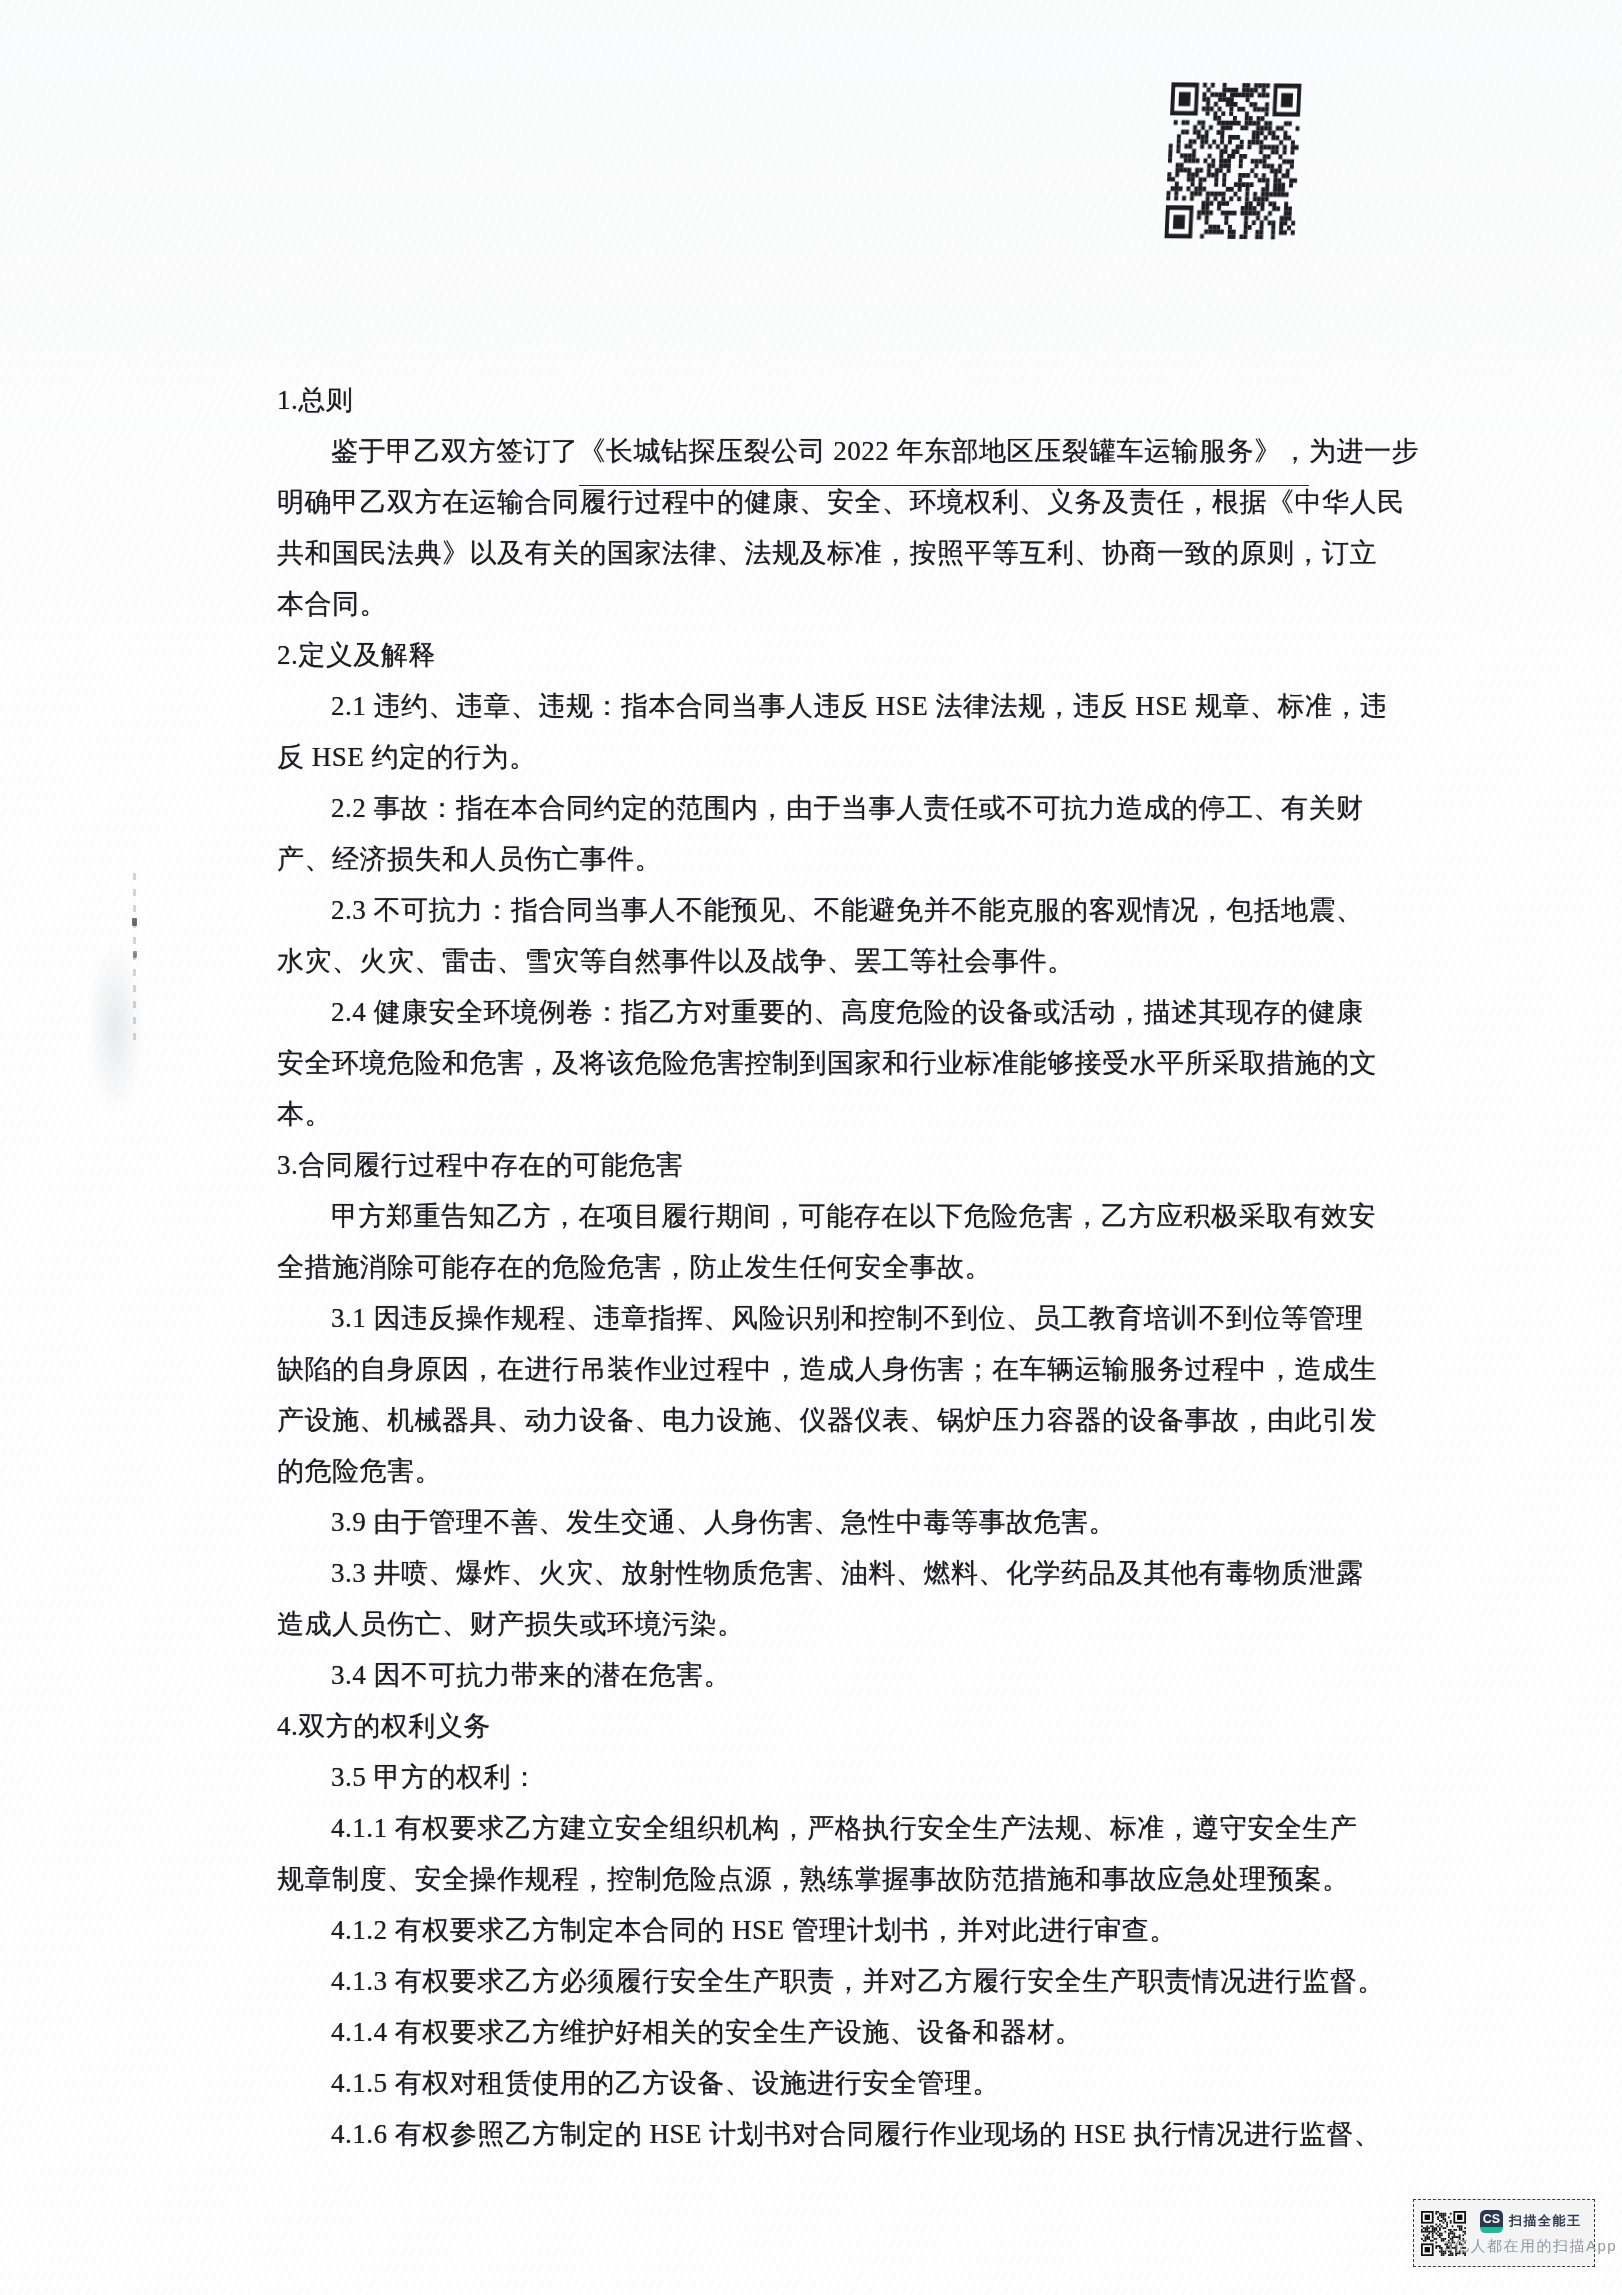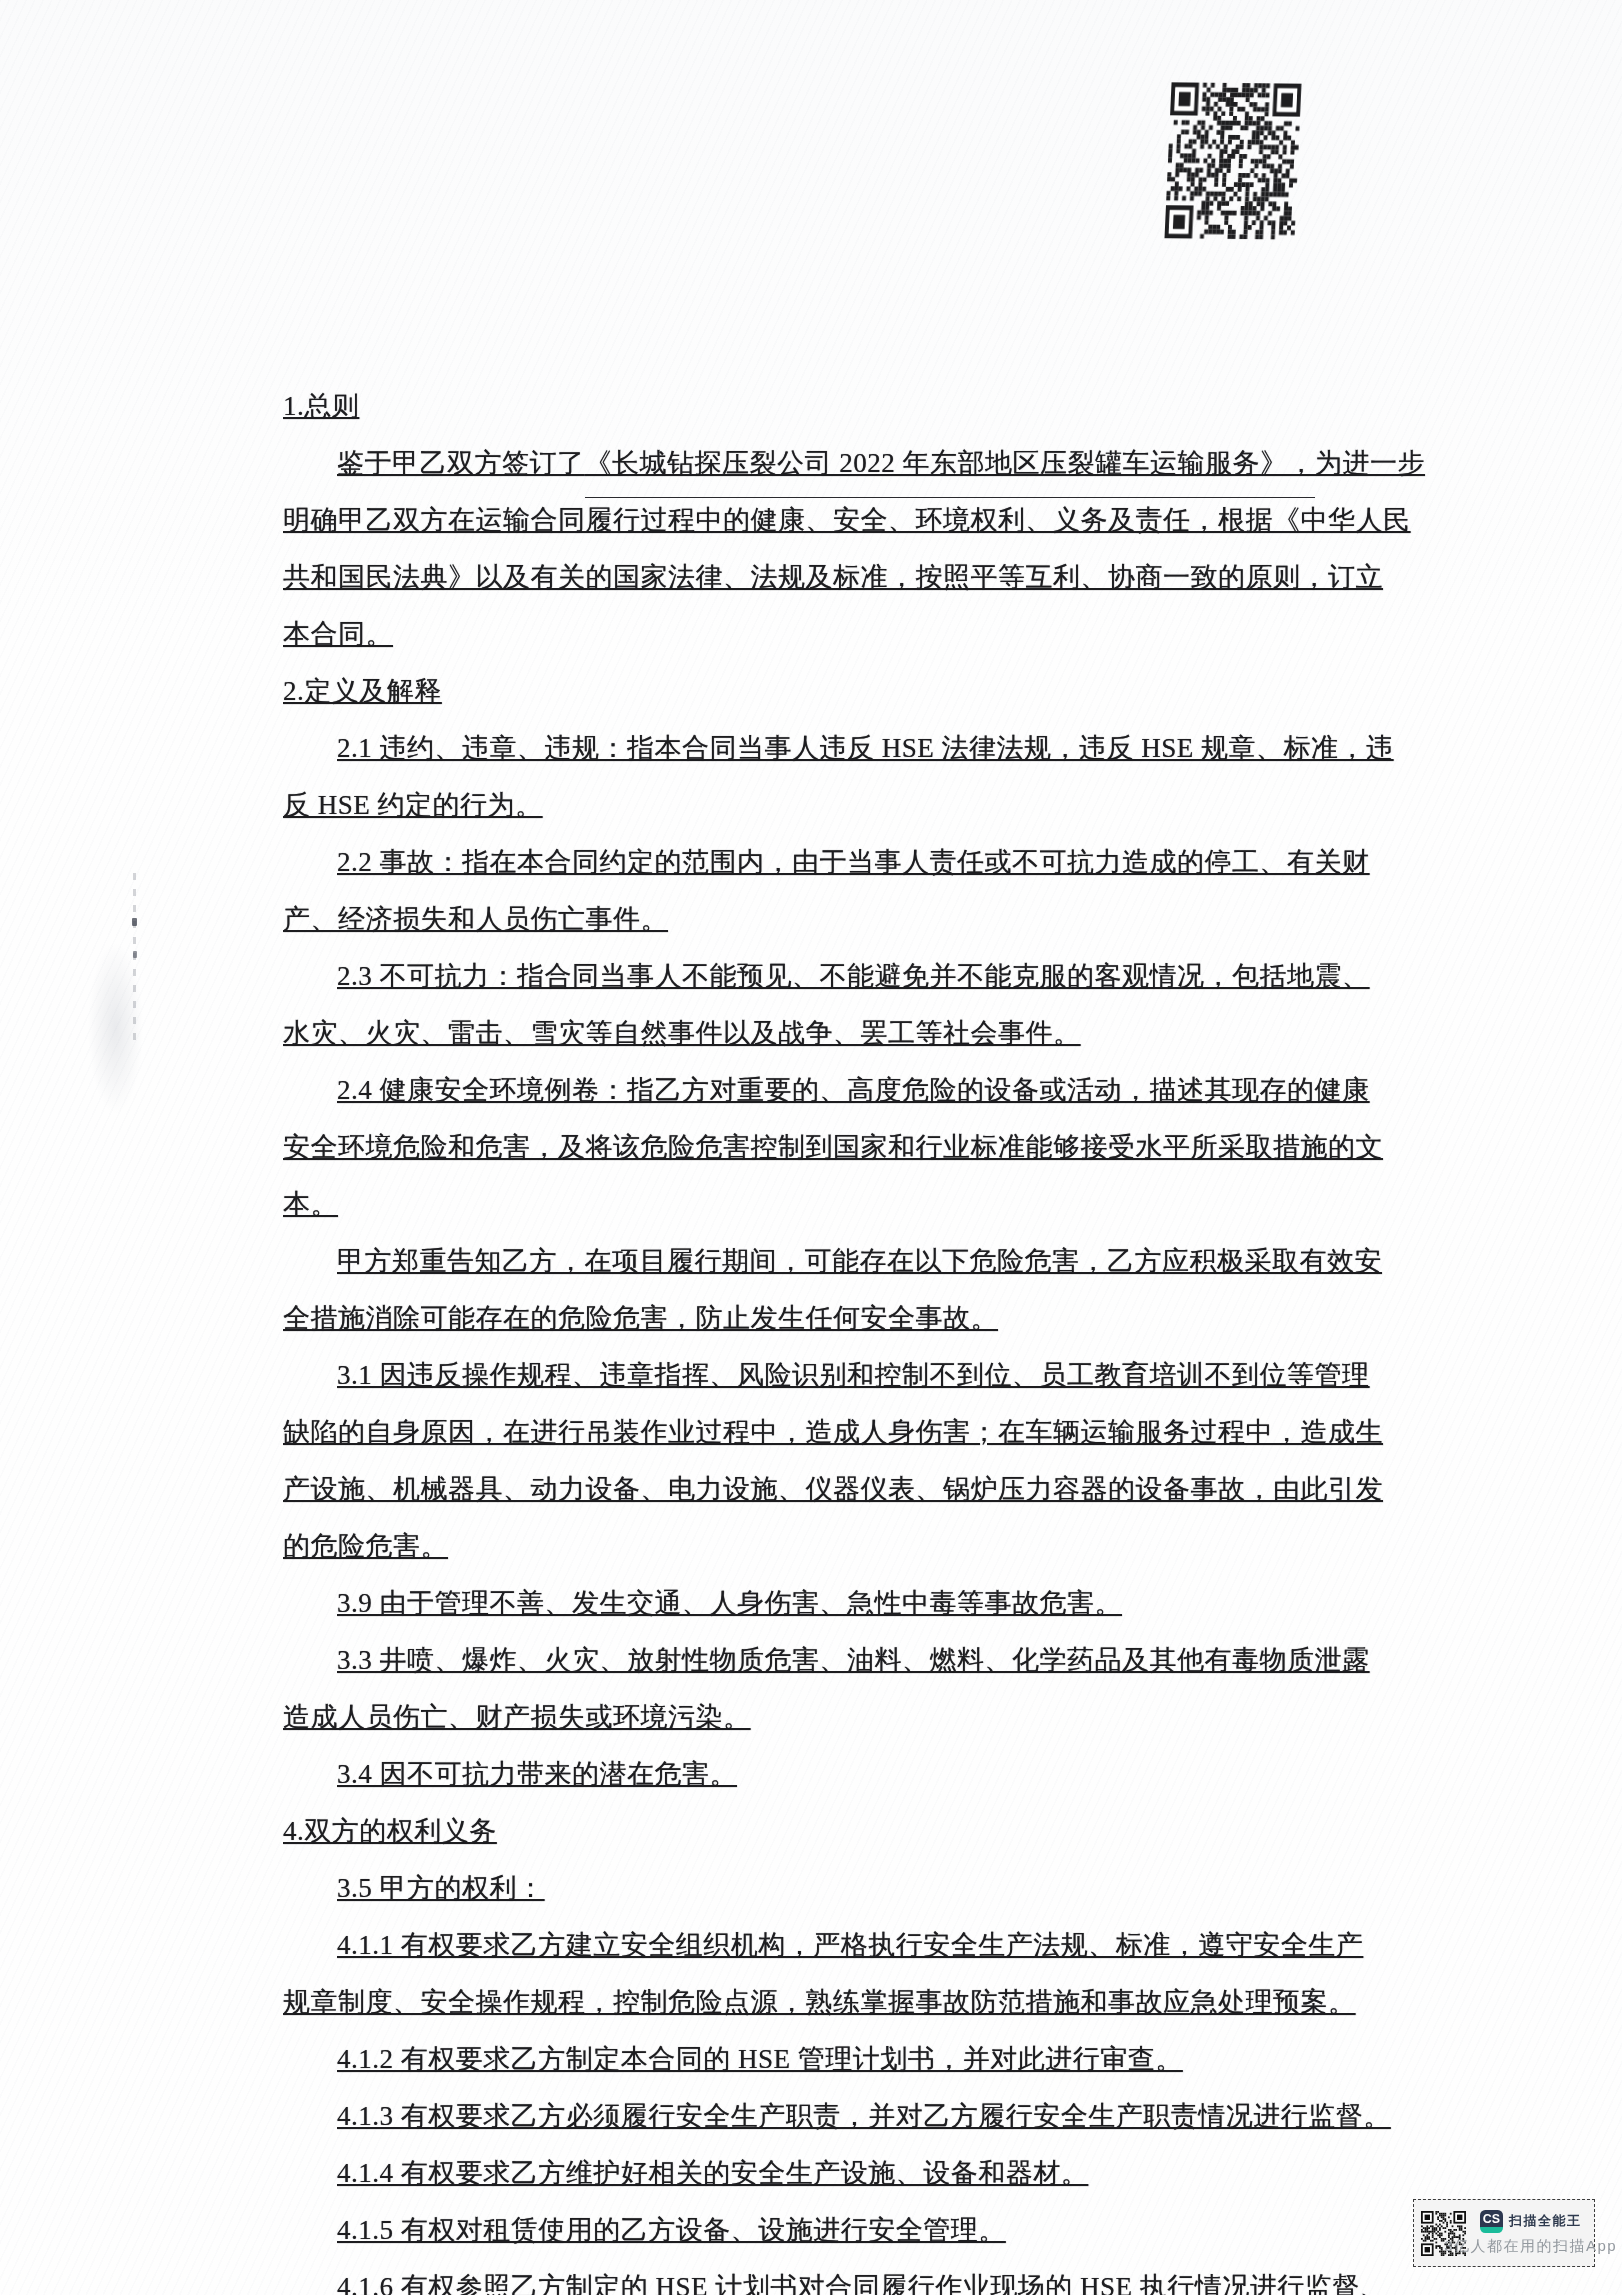--- a/index.html
+++ b/index.html
@@ -14,21 +14,21 @@
     background:
       repeating-linear-gradient(115deg, rgba(190,196,208,0.055) 0 1.5px, transparent 1.5px 7.7px),
       linear-gradient(180deg, rgba(240,242,245,0.25), rgba(255,255,255,0) 28%);
   }
   
   .doc{
     position:absolute;left:273px;top:373px;width:1105px;
     font-size:27px;letter-spacing:0.5px;color:#1d1d20;
     text-shadow:0 0 1px rgba(25,25,30,0.5), 0.3px 0.3px 0 rgba(25,25,30,0.35);
   }
-  .doc p{margin:10px;line-height:47px;white-space:nowrap;text-decoration:underline;}
+  .doc p{margin:4px;line-height:47px;white-space:nowrap;}
   .doc p.head{text-indent:0;}
   .doc p.ind{text-indent:2em;}
   .doc p.cont{text-indent:0;}
   .u{border-bottom:1.5px solid #2a2a2e;padding-bottom:19px;}
   
   .top-qr{
     position:absolute;left:1168px;top:83px;width:130px;height:156px;
     filter:blur(0.7px) contrast(1.15);
     transform:skewX(-2deg) rotate(0.6deg);
     opacity:0.92;
@@ -533,20 +533,21 @@
   <p class="head">2.定义及解释</p>
   <p class="ind">2.1 违约、违章、违规：指本合同当事人违反 HSE 法律法规，违反 HSE 规章、标准，违</p>
   <p class="cont">反 HSE 约定的行为。</p>
   <p class="ind">2.2 事故：指在本合同约定的范围内，由于当事人责任或不可抗力造成的停工、有关财</p>
   <p class="cont">产、经济损失和人员伤亡事件。</p>
   <p class="ind">2.3 不可抗力：指合同当事人不能预见、不能避免并不能克服的客观情况，包括地震、</p>
   <p class="cont">水灾、火灾、雷击、雪灾等自然事件以及战争、罢工等社会事件。</p>
   <p class="ind">2.4 健康安全环境例卷：指乙方对重要的、高度危险的设备或活动，描述其现存的健康</p>
   <p class="cont">安全环境危险和危害，及将该危险危害控制到国家和行业标准能够接受水平所采取措施的文</p>
   <p class="cont">本。</p>
+  <p class="head">3.合同履行过程中存在的可能危害</p>
   <p class="ind">甲方郑重告知乙方，在项目履行期间，可能存在以下危险危害，乙方应积极采取有效安</p>
   <p class="cont">全措施消除可能存在的危险危害，防止发生任何安全事故。</p>
   <p class="ind">3.1 因违反操作规程、违章指挥、风险识别和控制不到位、员工教育培训不到位等管理</p>
   <p class="cont">缺陷的自身原因，在进行吊装作业过程中，造成人身伤害；在车辆运输服务过程中，造成生</p>
   <p class="cont">产设施、机械器具、动力设备、电力设施、仪器仪表、锅炉压力容器的设备事故，由此引发</p>
   <p class="cont">的危险危害。</p>
   <p class="ind">3.9 由于管理不善、发生交通、人身伤害、急性中毒等事故危害。</p>
   <p class="ind">3.3 井喷、爆炸、火灾、放射性物质危害、油料、燃料、化学药品及其他有毒物质泄露</p>
   <p class="cont">造成人员伤亡、财产损失或环境污染。</p>
   <p class="ind">3.4 因不可抗力带来的潜在危害。</p>

